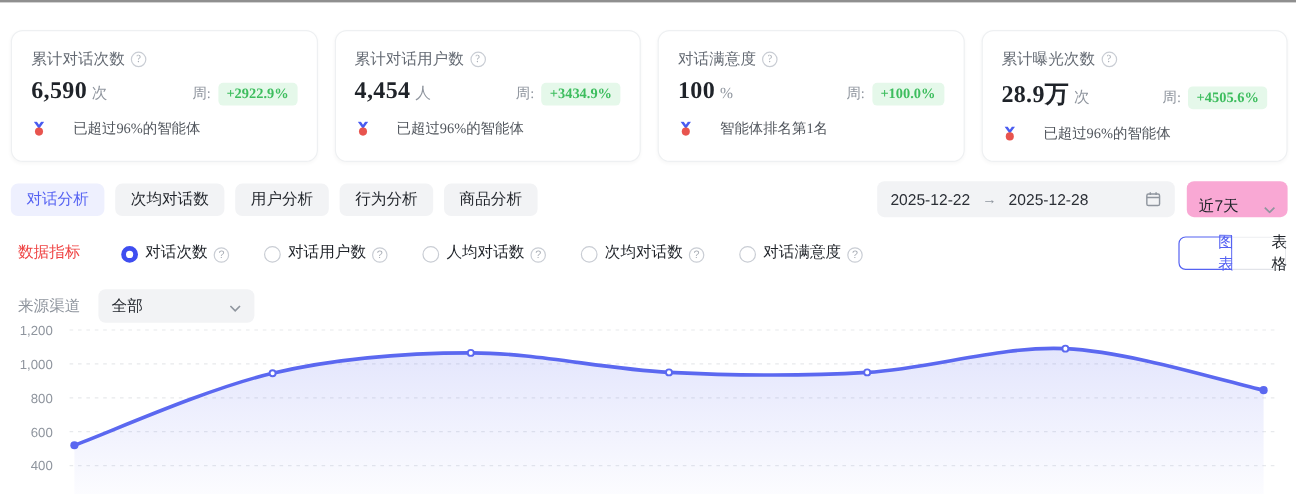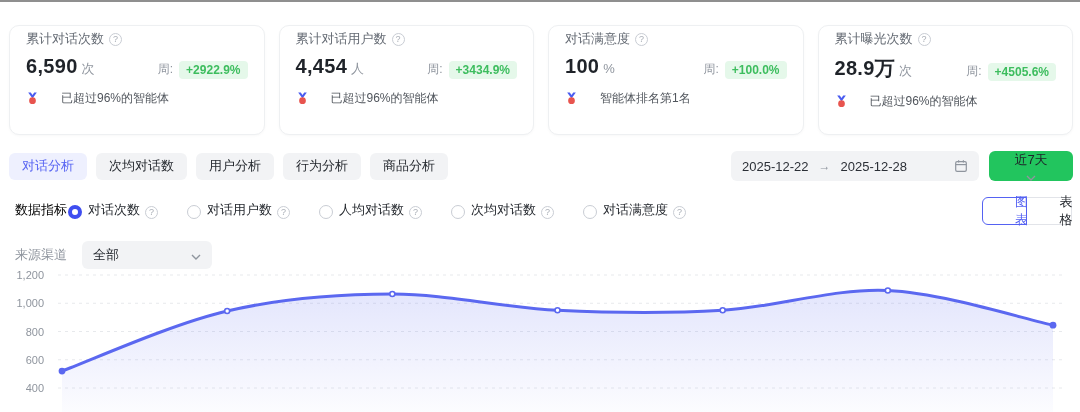--- a/index.html
+++ b/index.html
@@ -3,21 +3,21 @@
 <meta charset="utf-8">
 <style>
   * { margin:0; padding:0; box-sizing:border-box; }
   html,body { width:1080px; height:412px; overflow:hidden; background:#fff;
     font-family:"Liberation Sans","DejaVu Sans",sans-serif; color:#1f2329; position:relative; }
   .topline { position:absolute; top:0; left:0; width:1080px; height:2px; background:#8f8f8f; }
 
   
   .cards { position:absolute; top:25px; left:9px; right:7px; display:flex; gap:14px; }
   .card { flex:1; background:#fff; border:1px solid #eef0f2; border-radius:10px;
-    padding:4px 16px 12px; height:110px; box-shadow:0 1px 3px rgba(31,35,41,.03); }
+    padding:14px 16px 12px; height:110px; box-shadow:0 1px 3px rgba(31,35,41,.03);font-family:Liberation Serif, serif; }
   .card-title { font-size:13px; color:#646a73; display:flex; align-items:center; gap:5px; }
   .qmark { width:13px; height:13px; border:1px solid #c9cdd4; border-radius:50%;
     color:#a9aeb6; font-size:9px; line-height:11px; text-align:center; display:inline-block; flex:none; }
   .value-row { display:flex; align-items:baseline; margin-top:7px; }
   .value { font-size:20px; font-weight:bold; letter-spacing:.3px; color:#1f2329; }
   .unit { font-size:13px; color:#8f959e; margin-left:4px; }
   .week { margin-left:auto; display:flex; align-items:center; gap:6px; }
   .week-label { font-size:12px; color:#8f959e; }
   .badge { font-size:12px; font-weight:bold; color:#3dbd5e; background:#e5f8ea;
     border-radius:4px; padding:2px 7px; }
@@ -28,26 +28,26 @@
   .toolbar { position:absolute; top:151px; left:9px; right:7px; display:flex; align-items:center; }
   .tabs { display:flex; gap:9px; }
   .tab { height:27px; padding:0 13px; border-radius:6px; background:#f2f3f5; font-size:13px;
     display:flex; align-items:center; color:#1f2329; cursor:pointer; white-space:nowrap; }
   .tab.active { background:#eef0fe; color:#5562f2; }
   .toolbar-right { margin-left:auto; display:flex; gap:10px; align-items:center; }
   .daterange { height:30px; width:248px; background:#f2f3f5; border-radius:6px; display:flex;
     align-items:center; padding:0 11px; font-size:13px; color:#2b2f36; }
   .daterange .arrow { color:#8f959e; margin:0 10px; font-size:12px; }
   .daterange .cal { margin-left:auto; display:inline-flex; }
-  .preset { height:30px; width:84px; background:#22c55e; border-radius:6px; display:flex;
-    align-items:center; justify-content:space-between; padding:0 10px; font-size:13px;flex-direction:column; }
+  .preset { height:30px; width:84px; background:#f9a8d4; border-radius:6px; display:flex;
+    align-items:flex-end; justify-content:space-between; padding:0 10px; font-size:13px; }
 
   
   .metrics { position:absolute; top:201px; left:15px; display:flex; align-items:center; font-size:13px; }
-  .metrics-label { color:#000000; margin-right:1px; }
+  .metrics-label { color:#ef4444; margin-right:34px; }
   .radio-item { display:flex; align-items:flex-end; gap:6px; margin-right:29px; cursor:pointer; }
   .radio { width:14px; height:14px; border-radius:50%; border:1px solid #c9cdd4; background:#fff; flex:none; }
   .radio.checked { border:4px solid #3f4ef0; }
   .radio-item .qmark { margin-left:-1px; }
 
   
   .view-toggle { position:absolute; top:197px; right:8px; display:flex; }
   .vt-btn { height:28px; width:45px; font-size:13px; display:flex; align-items:center;
     justify-content:center; background:#fff; border:1px solid #e2e4e9; cursor:pointer; color:#1f2329;padding-left:34px; }
   .vt-btn.first { border-radius:6px 0 0 6px; }

